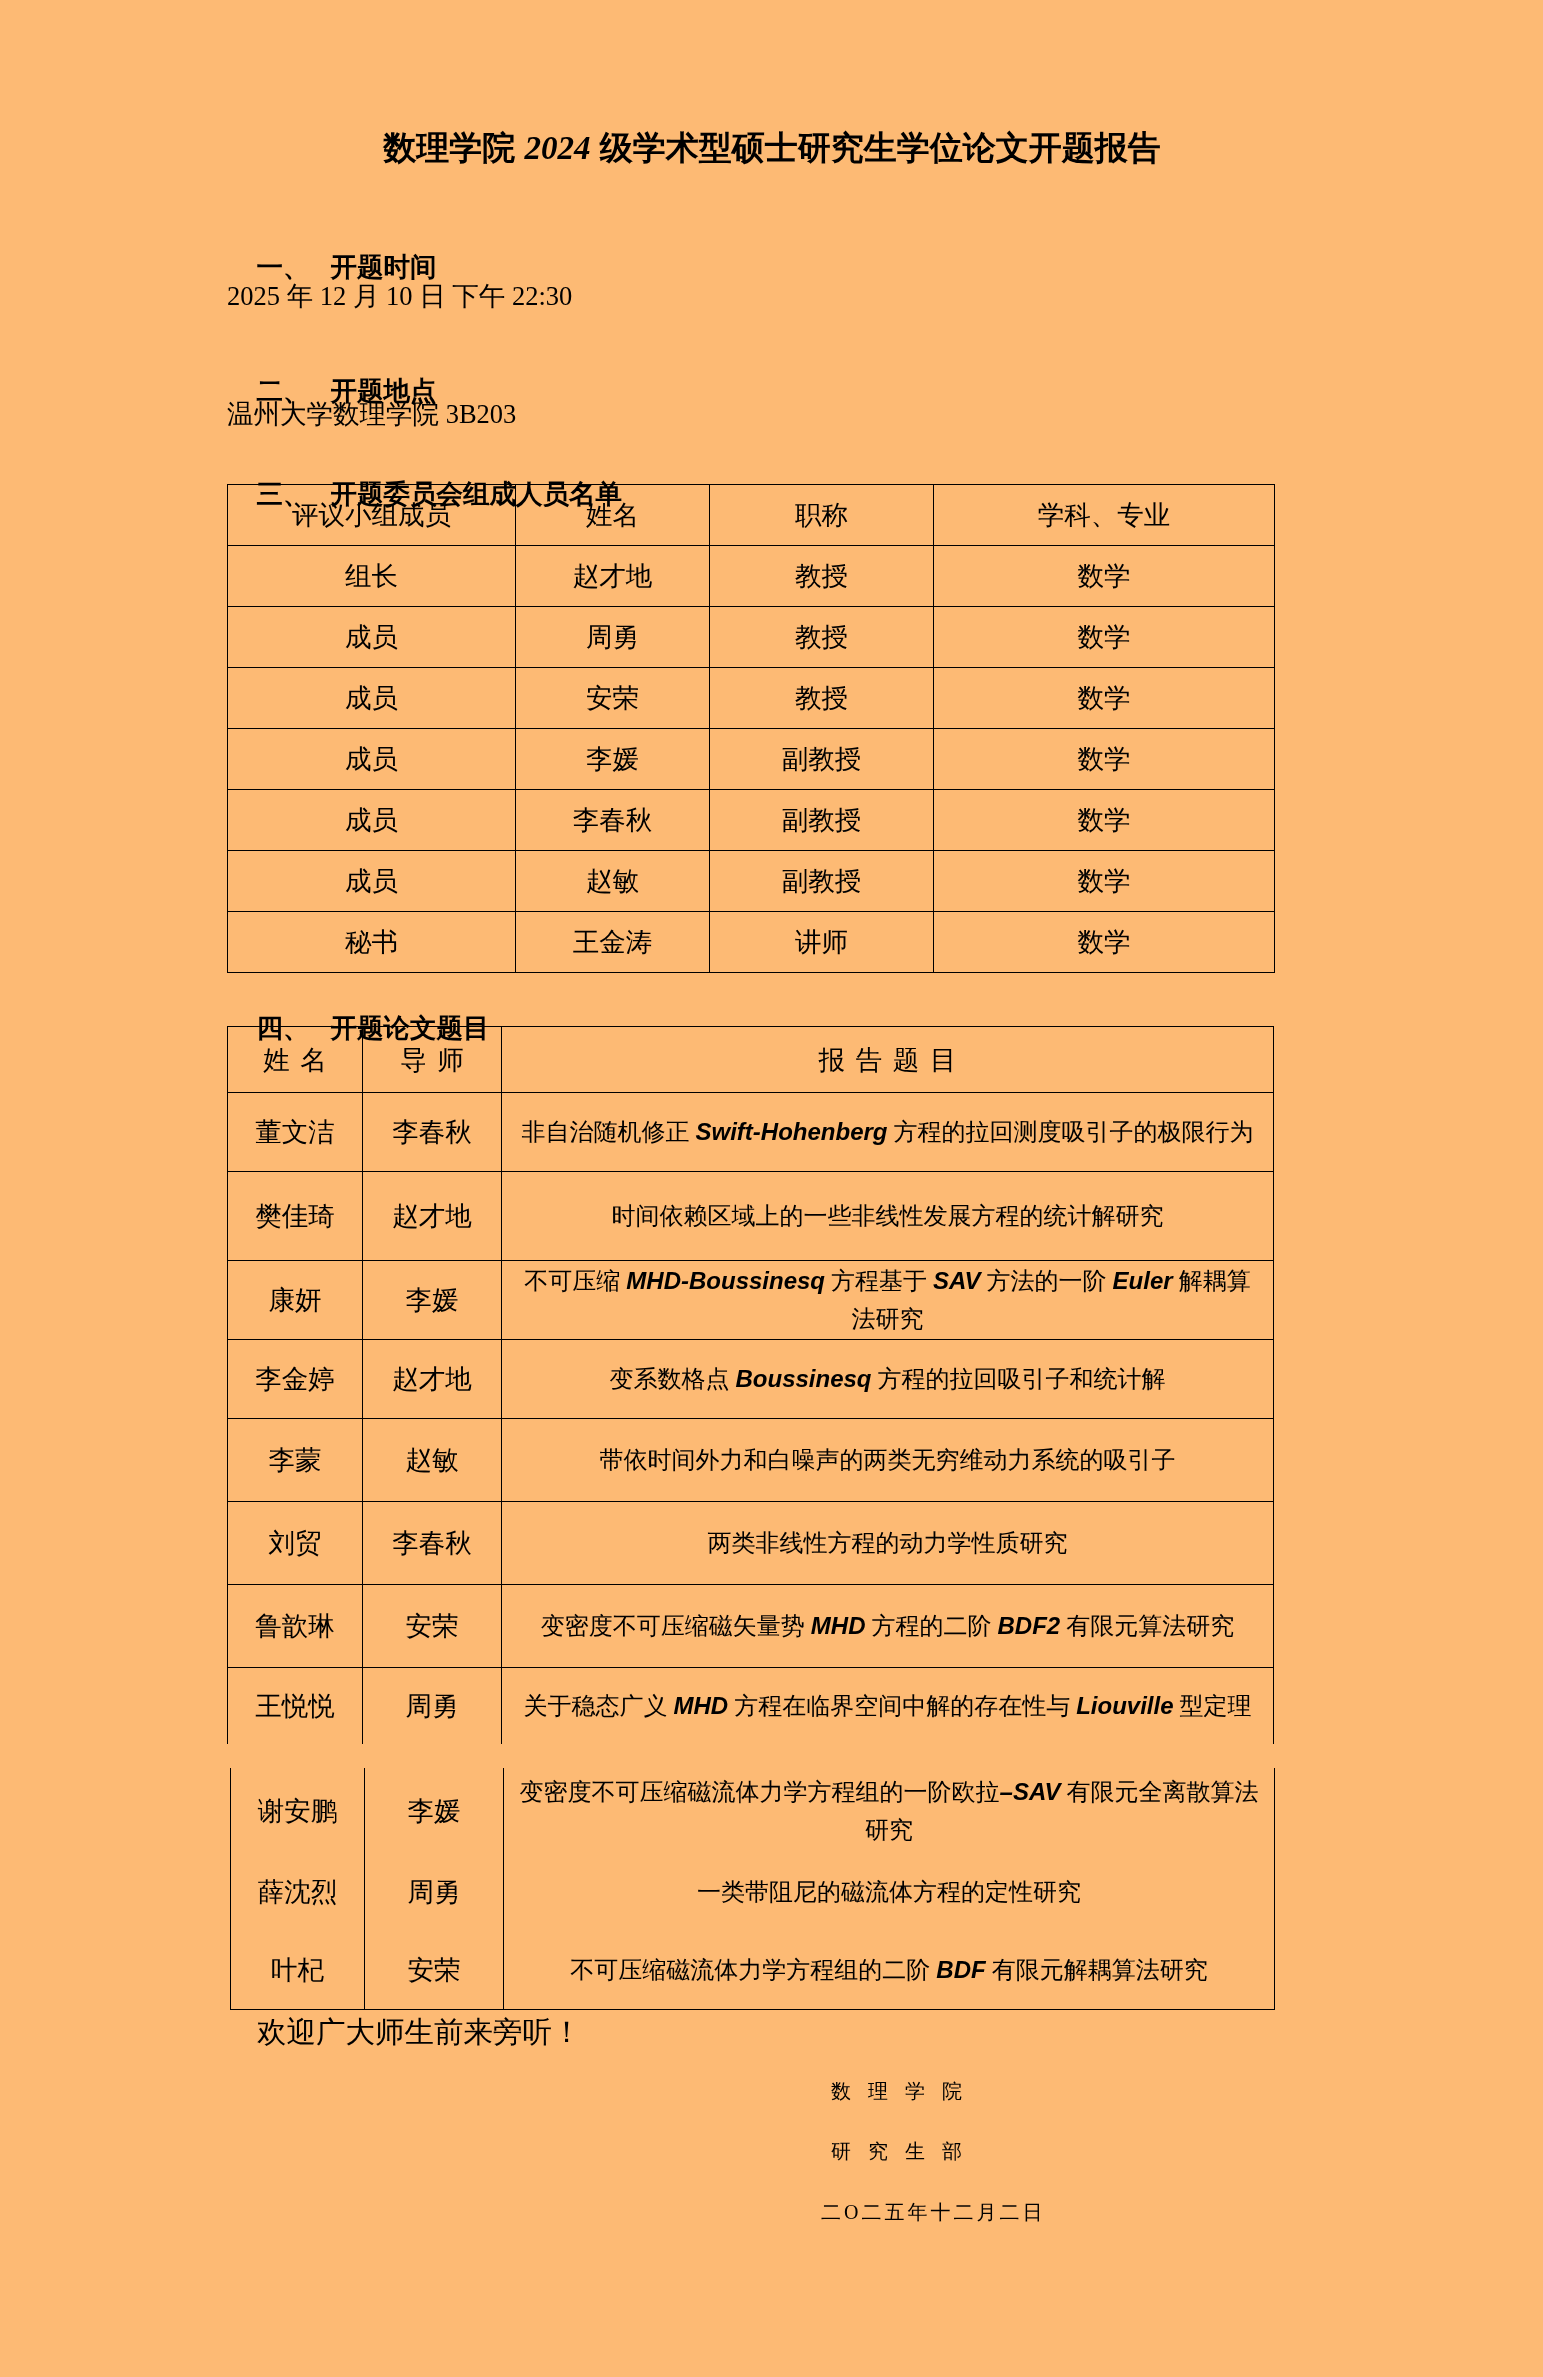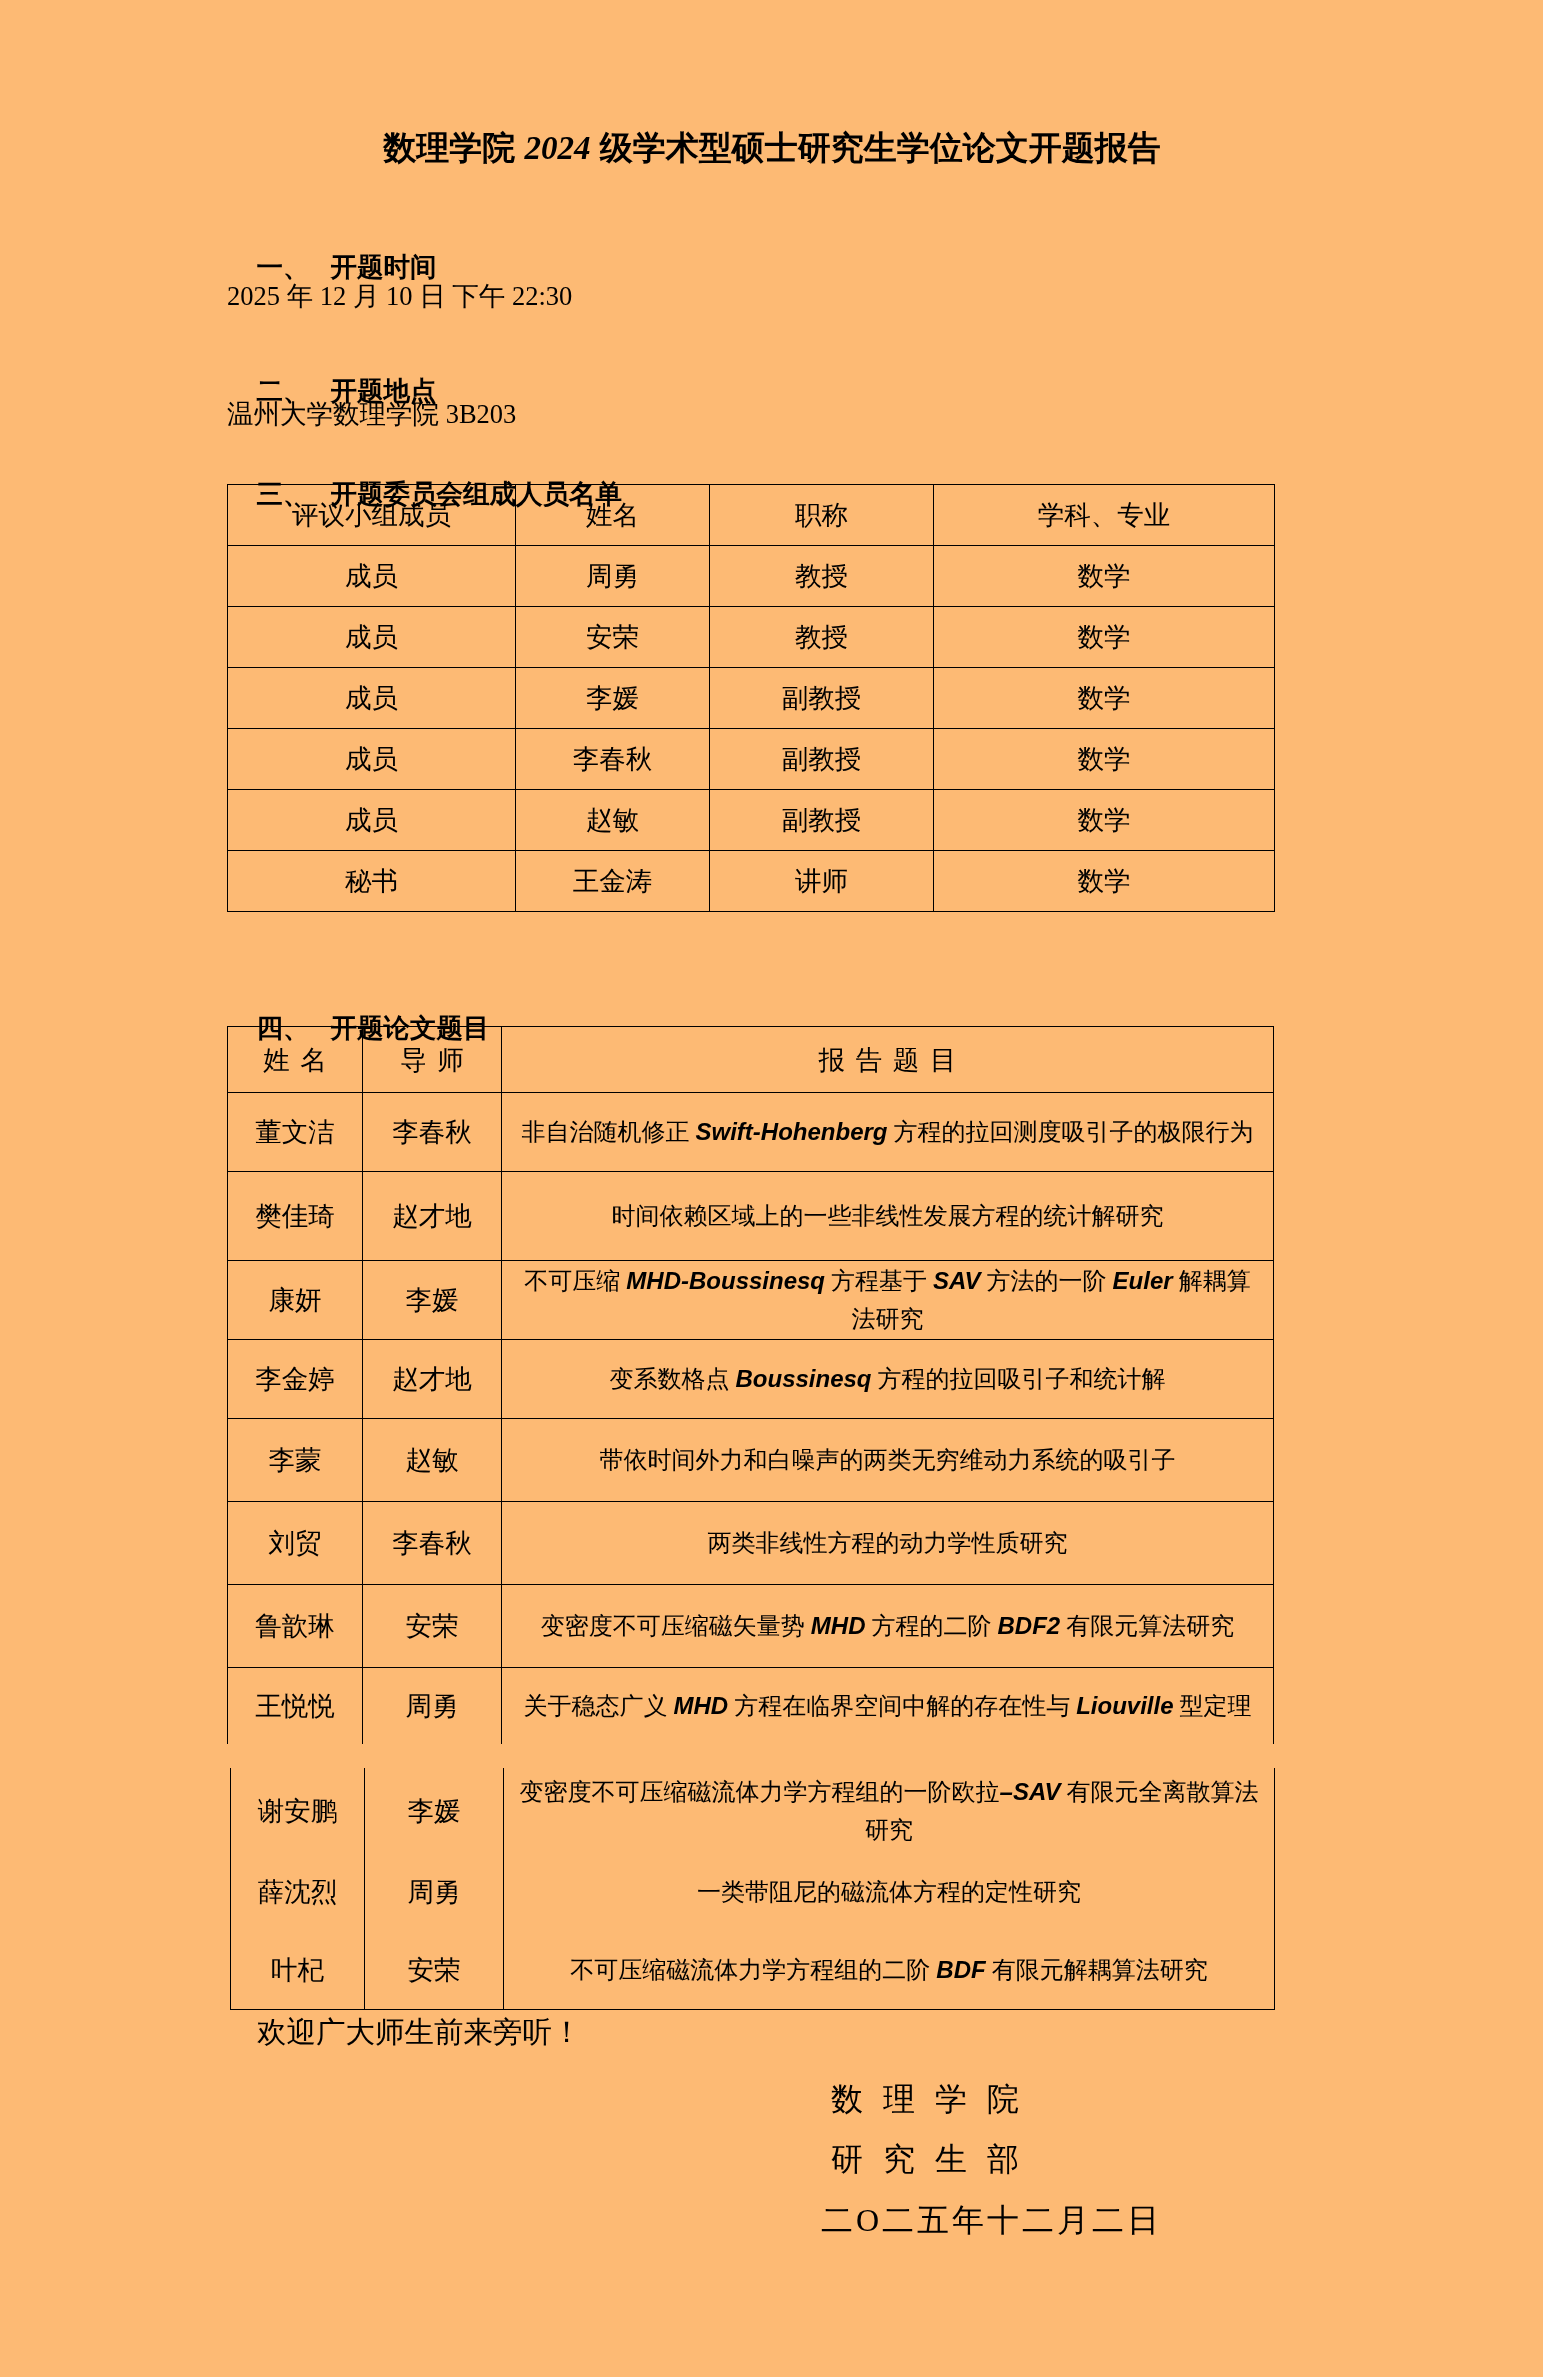--- a/index.html
+++ b/index.html
@@ -76,21 +76,21 @@
     flex:1; display:flex; align-items:center; justify-content:center;
     font-size:24px; line-height:38px; text-align:center; padding:0 10.6px;
   }
 
   .seg-em {
     font-family:"Liberation Sans", sans-serif;
     font-style:italic; font-weight:bold;
   }
 
   #closing { position:absolute; top:2013px; left:257px; font-size:29.5px; white-space:pre; }
-  .sig { position:absolute; font-size:32px; white-space:pre; }
+  .sig { position:absolute; font-size:20px; white-space:pre; }
   #sig1 { top:2078px; left:831px; letter-spacing:6px; }
   #sig2 { top:2138px; left:831px; letter-spacing:6px; }
   #sigdate { top:2199px; left:821px; letter-spacing:3px; }
 </style>
 </head>
 <body>
 
 <div class="page">
 
   <div class="doc-title"><span>数理学院 </span><span class="seg-script">2024</span><span> 级学术型硕士研究生学位论文开题报告</span></div>
@@ -115,20 +115,26 @@
         <col style="width:194px">
         <col style="width:224px">
         <col style="width:341px">
       </colgroup>
     <tbody>
         <tr style="height:61px">
       <td>评议小组成员</td>
       <td>姓名</td>
       <td>职称</td>
       <td>学科、专业</td>
+    </tr>
+    <tr style="height:61px">
+      <td>组长</td>
+      <td>赵才地</td>
+      <td>教授</td>
+      <td>数学</td>
     </tr>
     <tr style="height:61px">
       <td>成员</td>
       <td>周勇</td>
       <td>教授</td>
       <td>数学</td>
     </tr>
     <tr style="height:61px">
       <td>成员</td>
       <td>安荣</td>

